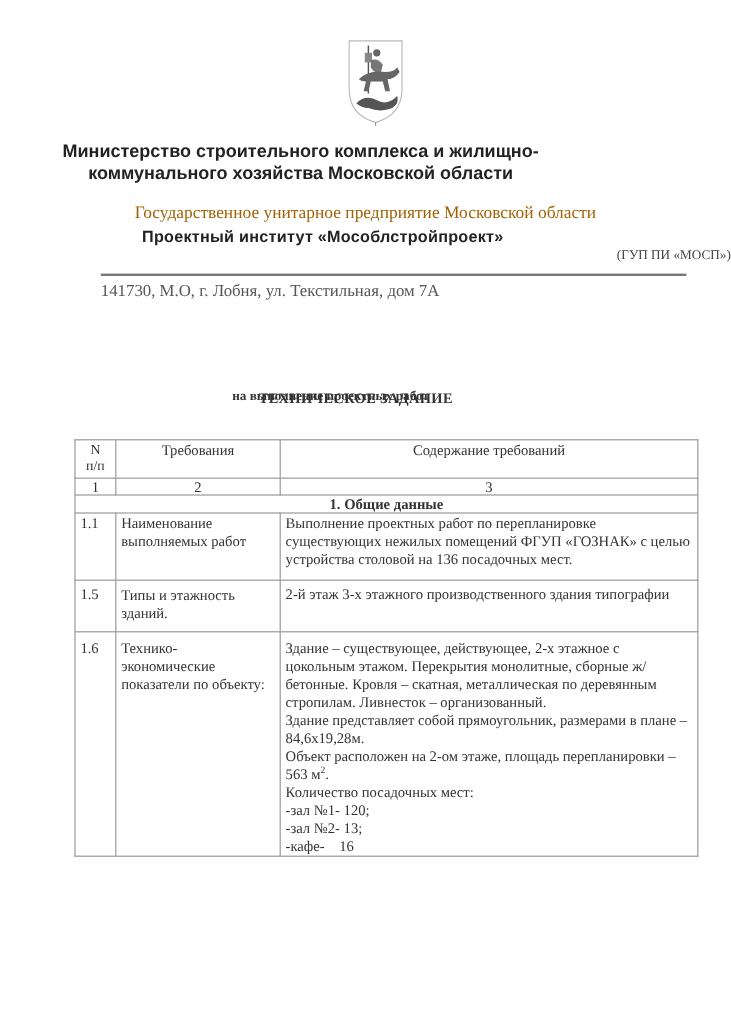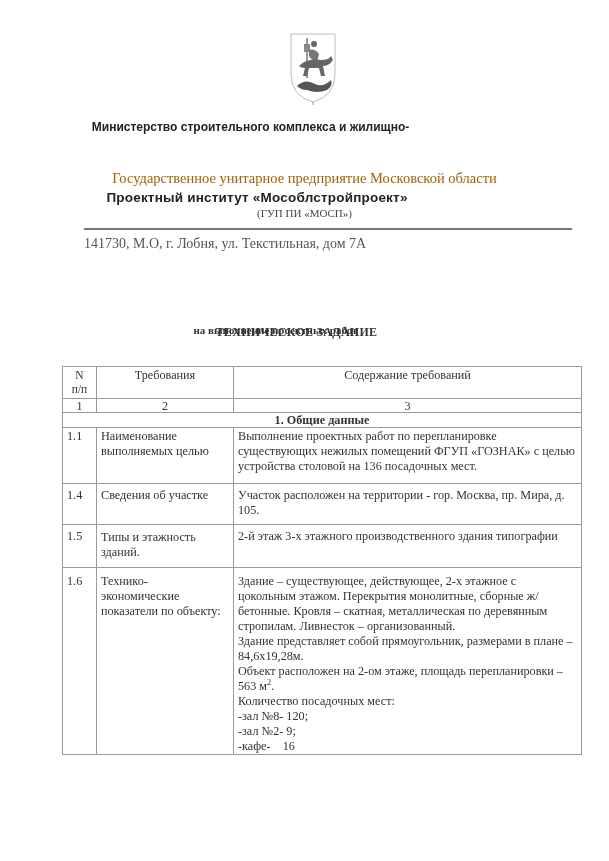--- a/index.html
+++ b/index.html
@@ -9,35 +9,35 @@
     font-family: "Liberation Serif", "DejaVu Serif", serif;
     color: #2a2a2a;
   }
   .emblem {
     position: absolute; left: 287px; top: 30px; width: 52px; height: 75px;
   }
   .ministry {
     position: absolute; left: 0; width: 501px; top: 118px;
     text-align: center;
     font-family: "Liberation Sans", "DejaVu Sans", sans-serif;
-    font-weight: bold; font-size: 12px; line-height: 18px; color: #222;
+    font-weight: bold; font-size: 15px; line-height: 18px; color: #222;
   }
   .gup {
     position: absolute; left: 0; width: 609px; top: 170px;
     text-align: center; font-size: 14.5px; color: #a16207;
   }
   .institute {
-    position: absolute; left: 0; width: 514px; top: 190px;
+    position: absolute; left: 12px; width: 514px; top: 190px;
     text-align: center;
     font-family: "Liberation Sans", "DejaVu Sans", sans-serif;
     font-weight: bold; font-size: 13.5px; color: #222; letter-spacing: 0.2px;
   }
   .abbr {
     position: absolute; left: 0; width: 609px; top: 207px;
-    text-align: center; font-size: 11px; color: #444;
+    text-align: right; font-size: 11px; color: #444;
   }
   .rule {
     position: absolute; left: 84px; width: 488px; top: 228px; height: 2px;
     background: #777;
   }
   .address {
     position: absolute; left: 84px; top: 236px;
     font-size: 14px; color: #555;
   }
   .title {
@@ -78,20 +78,21 @@
   <rect x="17" y="14" width="6" height="8" fill="#888"></rect>
   <circle cx="27" cy="14" r="3" fill="#666"></circle>
   <path d="M22 20 Q28 18 32 24 L30 32 Q24 30 22 26 Z" fill="#777"></path>
   <path d="M12 36 Q20 28 34 30 Q42 30 44 26 L46 30 Q42 36 36 36 L38 46 L34 46 L32 38 L22 38 L20 46 L16 46 L18 38 Q14 38 12 36 Z" fill="#666"></path>
   <path d="M10 56 Q18 48 28 54 Q36 58 44 50 Q46 56 40 60 Q30 64 20 60 Q14 60 10 56 Z" fill="#555"></path>
   <line x1="26" y1="72" x2="26" y2="75" stroke="#999" stroke-width="1"></line>
 </svg>
 
 <div class="ministry">
   <div>Министерство строительного комплекса и жилищно-</div>
+  <div>коммунального хозяйства Московской области</div>
 </div>
 <div class="gup">Государственное унитарное предприятие Московской области</div>
 <div class="institute">Проектный институт «Мособлстройпроект»</div>
 <div class="abbr">(ГУП ПИ «МОСП»)</div>
 <div class="rule"></div>
 <div class="address">141730, М.О, г. Лобня,  ул. Текстильная, дом 7А</div>
 
 <div class="title">ТЕХНИЧЕСКОЕ  ЗАДАНИЕ</div>
 <div class="subtitle">на выполнение проектных работ</div>
 
@@ -113,44 +114,39 @@
   <tr class="nums">
     <td>1</td>
     <td>2</td>
     <td>3</td>
   </tr>
   <tr class="section">
     <td colspan="3">1. Общие данные</td>
   </tr>
   <tr style="height:56px">
     <td class="num">1.1</td>
-    <td>Наименование выполняемых целью</td>
+    <td>Наименование выполняемых работ</td>
     <td>Выполнение проектных работ по перепланировке существующих нежилых помещений ФГУП «ГОЗНАК»  с целью устройства столовой на 136 посадочных мест.</td>
-  </tr>
-  <tr style="height:41px">
-    <td class="num" style="padding-top:4px">1.4</td>
-    <td style="padding-top:4px">Сведения об участке</td>
-    <td style="padding-top:4px">Участок расположен на территории - гор. Москва, пр. Мира, д. 105.</td>
   </tr>
   <tr style="height:43px">
     <td class="num" style="padding-top:4px">1.5</td>
     <td style="padding-top:5px">Типы и этажность зданий.</td>
     <td style="padding-top:4px">2-й  этаж 3-х  этажного производственного здания типографии</td>
   </tr>
   <tr style="height:176px">
     <td class="num" style="padding-top:6px">1.6</td>
     <td style="padding-top:6px">
       <div>Технико-</div>
       <div>экономические</div>
       <div>показатели по объекту:</div>
     </td>
     <td style="padding-top:6px">
       <div class="just">Здание – существующее, действующее, 2-х этажное с цокольным этажом. Перекрытия монолитные, сборные ж/бетонные. Кровля – скатная, металлическая по деревянным стропилам. Ливнесток – организованный.</div>
       <div class="just">Здание представляет собой прямоугольник, размерами в плане – 84,6х19,28м.</div>
       <div class="just"><span>Объект расположен на 2-ом этаже, площадь перепланировки – 563 м</span><span class="sup">2</span><span>.</span></div>
       <div>Количество посадочных мест:</div>
-      <div>-зал №8- 120;</div>
-      <div>-зал №2- 9;</div>
+      <div>-зал №1- 120;</div>
+      <div>-зал №2- 13;</div>
       <div style="white-space:pre">-кафе-    16</div>
     </td>
   </tr>
 </tbody>
   </table>
 
 </body></html>

